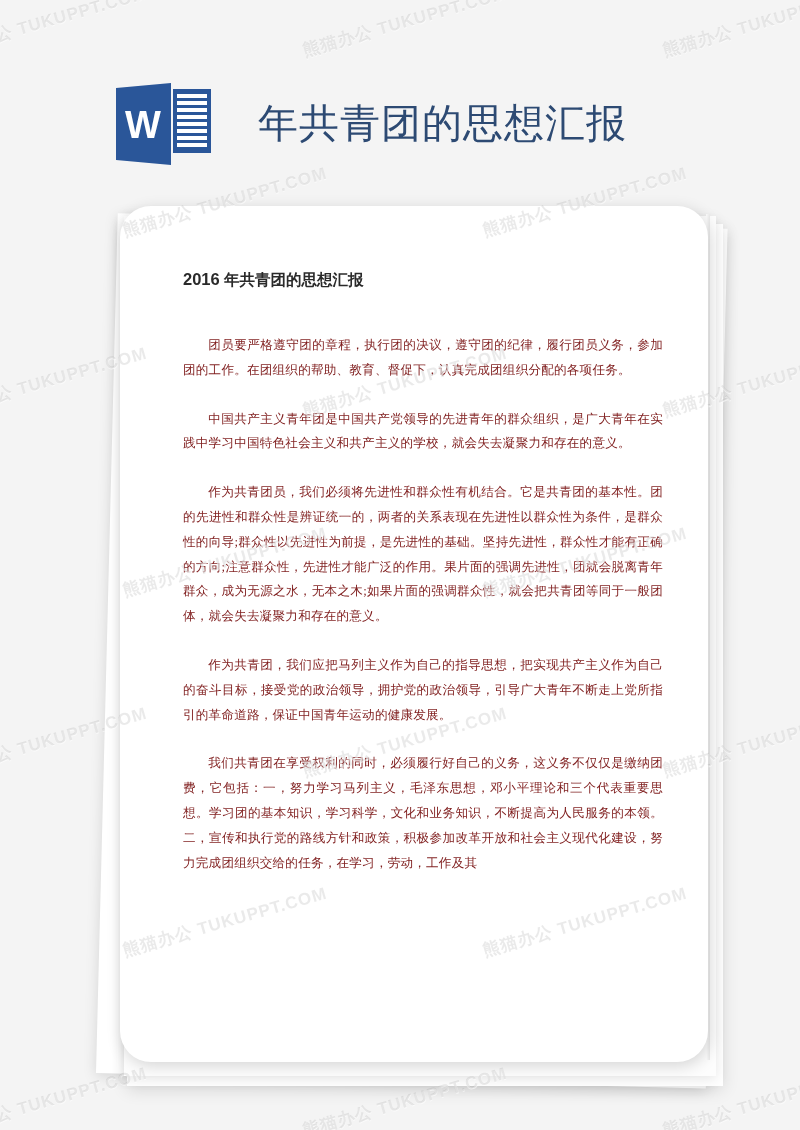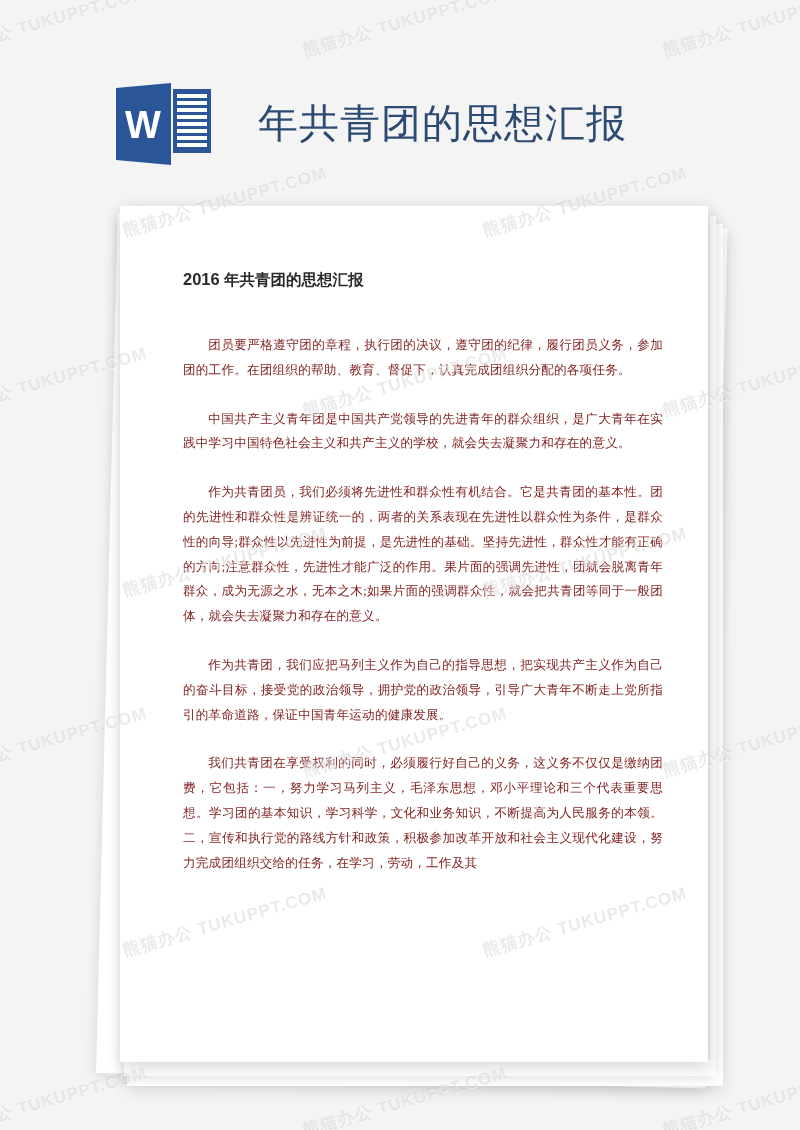--- a/index.html
+++ b/index.html
@@ -102,20 +102,21 @@
 
   
   .page {
     position: absolute;
     left: 120px; top: 206px;
     width: 588px; height: 856px;
     background: #ffffff;
     box-shadow: 2px 4px 16px rgba(0,0,0,0.16);
     overflow: hidden;
     z-index: 20;
+    border-radius: 31px;
   }
 
   .page-inner {
     position: absolute;
     left: 63px; top: 0;
     width: 480px;
     padding-top: 62px;
   }
 
   .doc-title {

